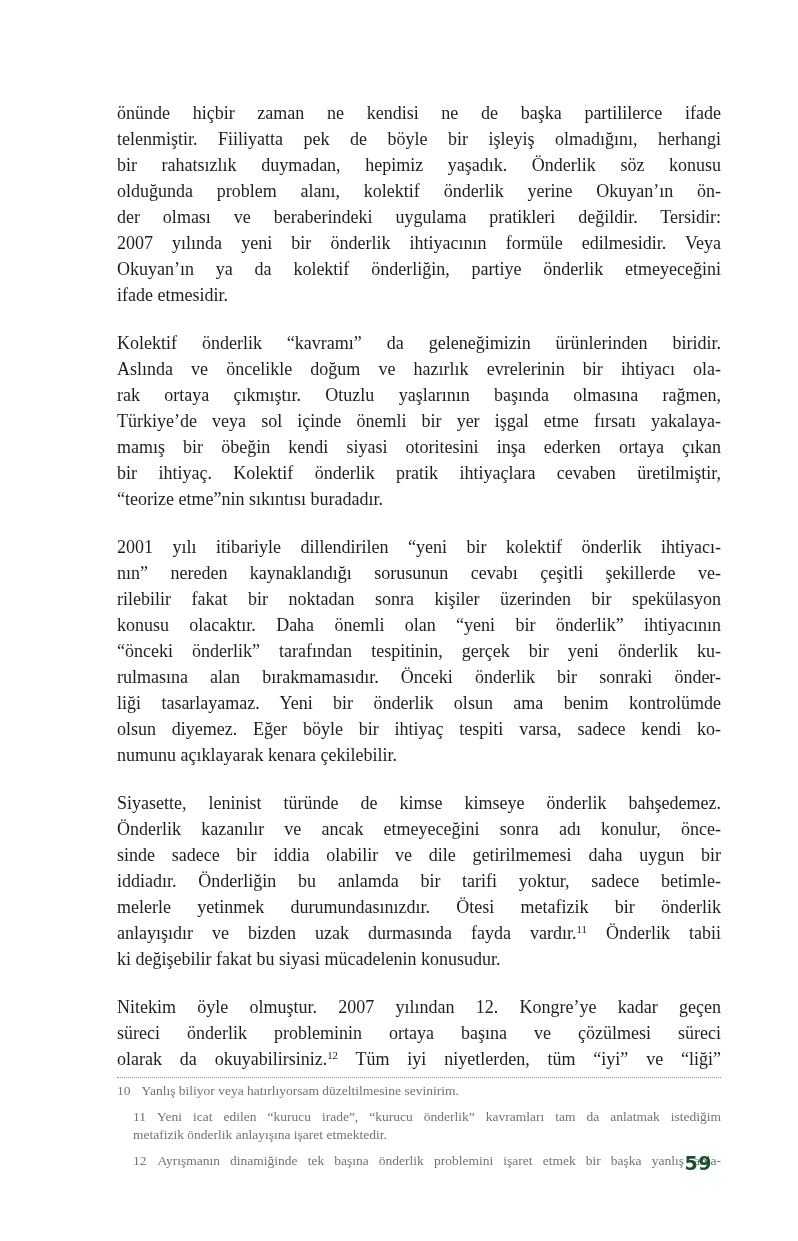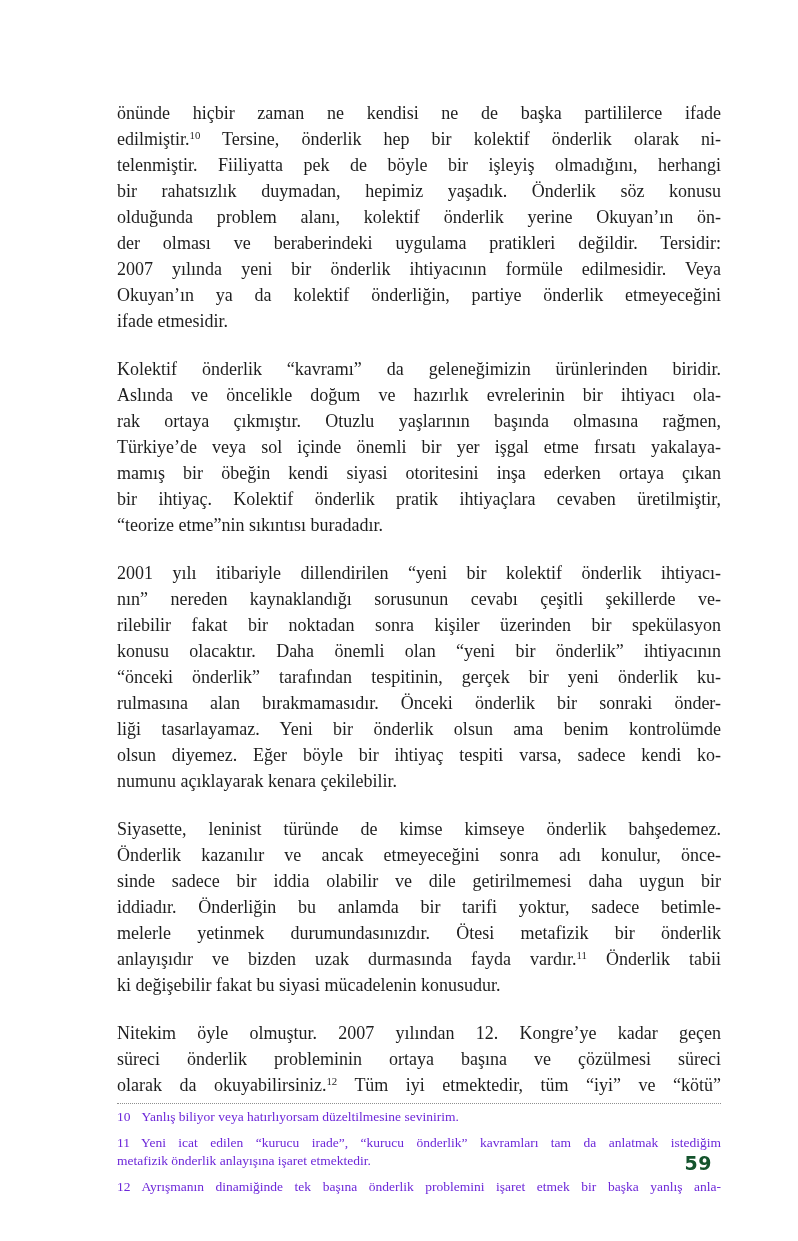--- a/index.html
+++ b/index.html
@@ -35,27 +35,27 @@
     position: relative;
     top: -0.55em;
   }
   .fnsep {
     border-top: 1px dotted #8f8f8f;
     margin-top: 5px;
     width: 100%;
     height: 0;
   }
   #footnotes { padding-top: 4px; }
-  .footnote + .footnote { margin-top: 8px; }
+  .footnote + .footnote { margin-top: 8px; margin-left: 16px; }
   .footnote .fnline {
     font-size: 13.5px;
     line-height: 18px;
     text-align: justify;
     text-align-last: justify;
-    color: #6d28d9;
+    color: #737373;
   }
   .footnote .fnline.line-end { text-align-last: left; }
   .fn-num {
     display: inline-block;
     margin-right: 11px;
   }
   .pagenum {
     position: absolute;
     top: 1152px;
     right: 86px;
@@ -67,21 +67,20 @@
   }
 </style>
 </head>
 <body>
 
 <div class="page">
   <div class="textblock">
     <div id="body">
         <div class="para">
           <div class="line">önünde hiçbir zaman ne kendisi ne de başka partililerce ifade</div>
-          <div class="line"><span>edilmiştir.</span><sup class="fnref">10</sup><span> Tersine, önderlik hep bir kolektif önderlik olarak ni-</span></div>
           <div class="line">telenmiştir. Fiiliyatta pek de böyle bir işleyiş olmadığını, herhangi</div>
           <div class="line">bir rahatsızlık duymadan, hepimiz yaşadık. Önderlik söz konusu</div>
           <div class="line">olduğunda problem alanı, kolektif önderlik yerine Okuyan’ın ön-</div>
           <div class="line">der olması ve beraberindeki uygulama pratikleri değildir. Tersidir:</div>
           <div class="line">2007 yılında yeni bir önderlik ihtiyacının formüle edilmesidir. Veya</div>
           <div class="line">Okuyan’ın ya da kolektif önderliğin, partiye önderlik etmeyeceğini</div>
           <div class="line line-end">ifade etmesidir.</div>
         </div>
         <div class="para">
           <div class="line">Kolektif önderlik “kavramı” da geleneğimizin ürünlerinden biridir.</div>
@@ -108,21 +107,21 @@
           <div class="line">Önderlik kazanılır ve ancak etmeyeceğini sonra adı konulur, önce-</div>
           <div class="line">sinde sadece bir iddia olabilir ve dile getirilmemesi daha uygun bir</div>
           <div class="line">iddiadır. Önderliğin bu anlamda bir tarifi yoktur, sadece betimle-</div>
           <div class="line">melerle yetinmek durumundasınızdır. Ötesi metafizik bir önderlik</div>
           <div class="line"><span>anlayışıdır ve bizden uzak durmasında fayda vardır.</span><sup class="fnref">11</sup><span> Önderlik tabii</span></div>
           <div class="line line-end">ki değişebilir fakat bu siyasi mücadelenin konusudur.</div>
         </div>
         <div class="para">
           <div class="line">Nitekim öyle olmuştur. 2007 yılından 12. Kongre’ye kadar geçen</div>
           <div class="line">süreci önderlik probleminin ortaya başına ve çözülmesi süreci</div>
-          <div class="line"><span>olarak da okuyabilirsiniz.</span><sup class="fnref">12</sup><span> Tüm iyi etmektedir, tüm “iyi” ve “kötü”</span></div>
+          <div class="line"><span>olarak da okuyabilirsiniz.</span><sup class="fnref">12</sup><span> Tüm iyi niyetlerden, tüm “iyi” ve “liği”</span></div>
         </div>
       </div>
     <div class="fnsep"></div>
     <div id="footnotes">
         <div class="footnote">
           <div class="fnline line-end"><span class="fn-num">10</span><span>Yanlış biliyor veya hatırlıyorsam düzeltilmesine sevinirim.</span></div>
         </div>
         <div class="footnote">
           <div class="fnline"><span class="fn-num">11</span><span>Yeni icat edilen “kurucu irade”, “kurucu önderlik” kavramları tam da anlatmak istediğim</span></div>
           <div class="fnline line-end">metafizik önderlik anlayışına işaret etmektedir.</div>

